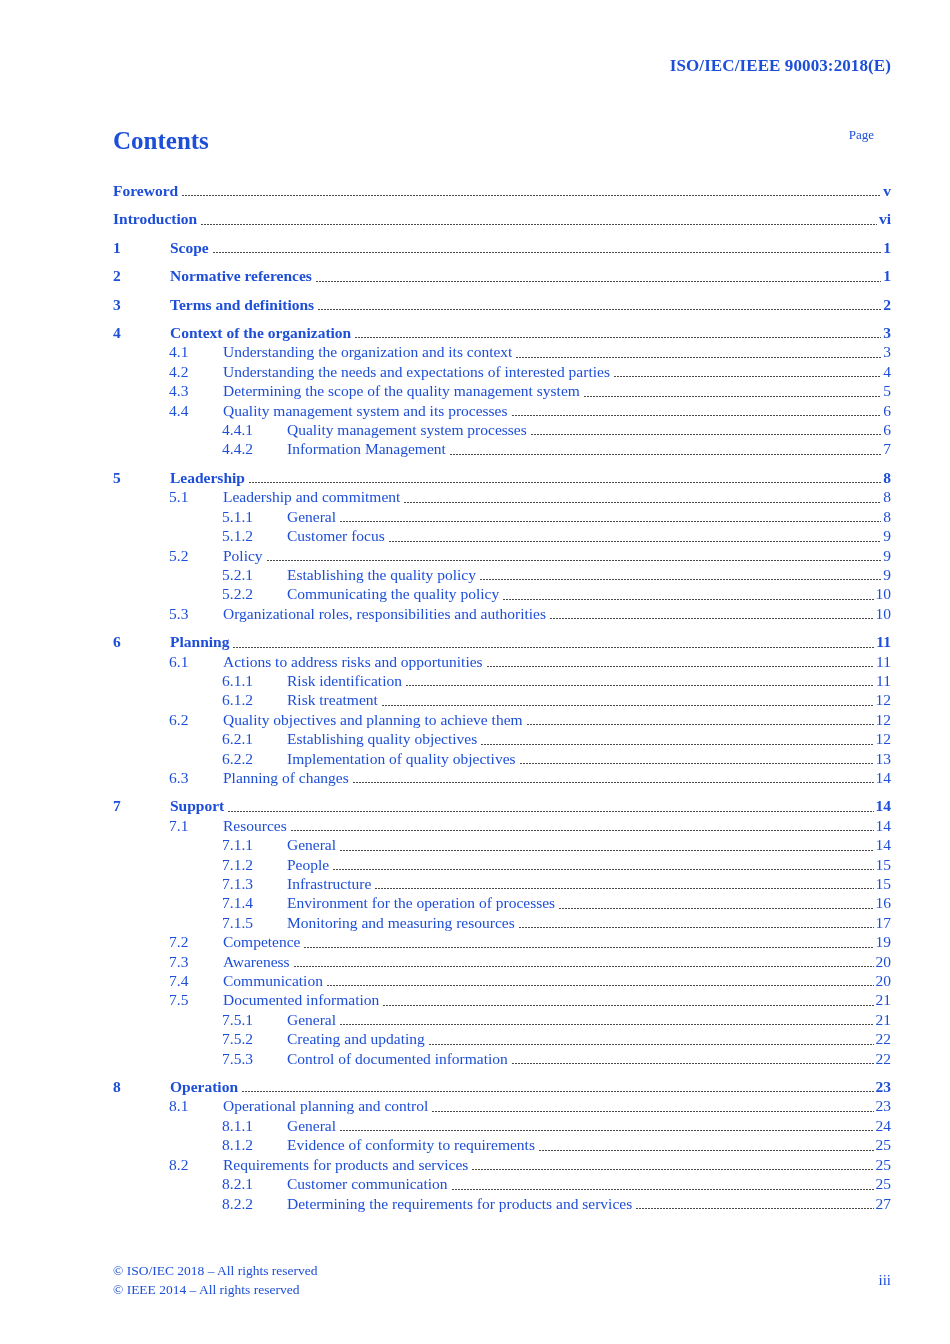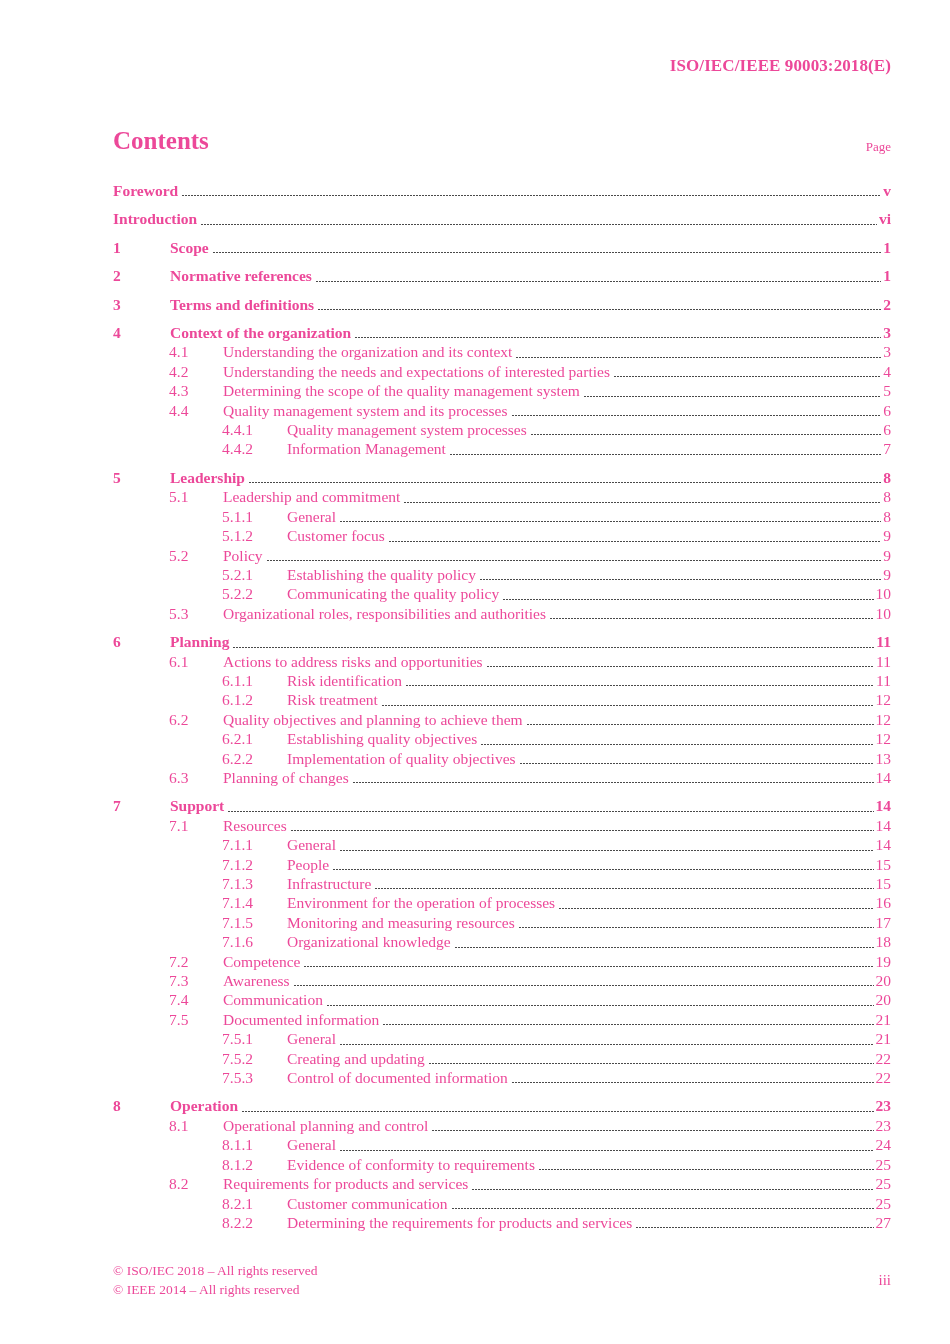--- a/index.html
+++ b/index.html
@@ -6,41 +6,41 @@
     margin: 0;
     padding: 0;
     background: #ffffff;
   }
   .page {
     position: relative;
     width: 950px;
     height: 1344px;
     background: #ffffff;
     font-family: "Liberation Serif", serif;
-    color: #ec4899;
+    color: #1d4ed8;
     overflow: hidden;
   }
   .doc-header {
     position: absolute;
     top: 56px;
     left: 113px;
     right: 59px;
     text-align: right;
     font-weight: bold;
     font-size: 17px;
     letter-spacing: 0.1px;
   }
   .contents-header {
     position: absolute;
     top: 127px;
     left: 113px;
-    right: 59px;
+    right: 76px;
     display: flex;
     justify-content: space-between;
-    align-items: flex-end;
+    align-items: flex-start;
   }
   .contents-title {
     margin: 0;
     font-size: 25px;
     font-weight: bold;
   }
   .page-label {
     font-size: 13px;
   }
   .toc {
@@ -319,26 +319,20 @@
         <span class="title">Environment for the operation of processes</span>
         <span class="dots"></span>
         <span class="page-num">16</span>
       </div>
       <div class="toc-row level-3">
         <span class="num">7.1.5</span>
         <span class="title">Monitoring and measuring resources</span>
         <span class="dots"></span>
         <span class="page-num">17</span>
       </div>
-      <div class="toc-row level-3">
-        <span class="num">7.1.6</span>
-        <span class="title">Organizational knowledge</span>
-        <span class="dots"></span>
-        <span class="page-num">18</span>
-      </div>
       <div class="toc-row level-2">
         <span class="num">7.2</span>
         <span class="title">Competence</span>
         <span class="dots"></span>
         <span class="page-num">19</span>
       </div>
       <div class="toc-row level-2">
         <span class="num">7.3</span>
         <span class="title">Awareness</span>
         <span class="dots"></span>

